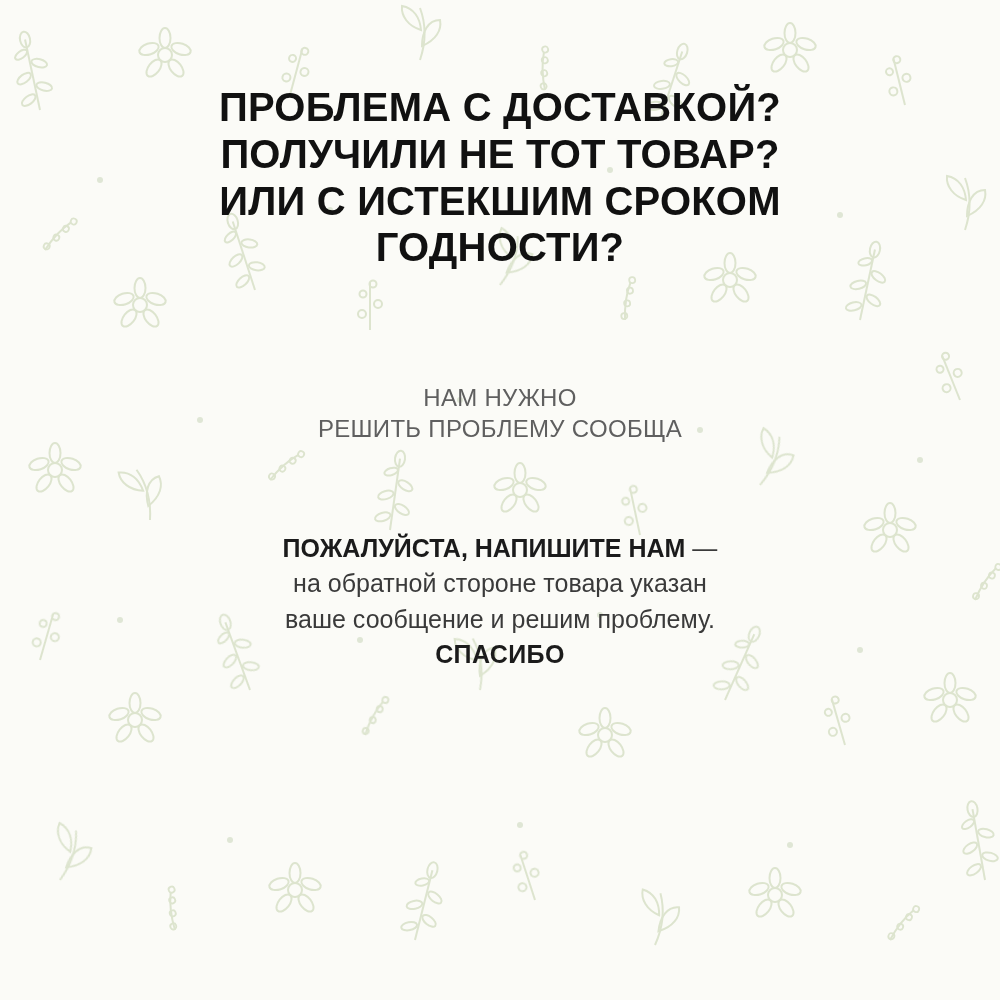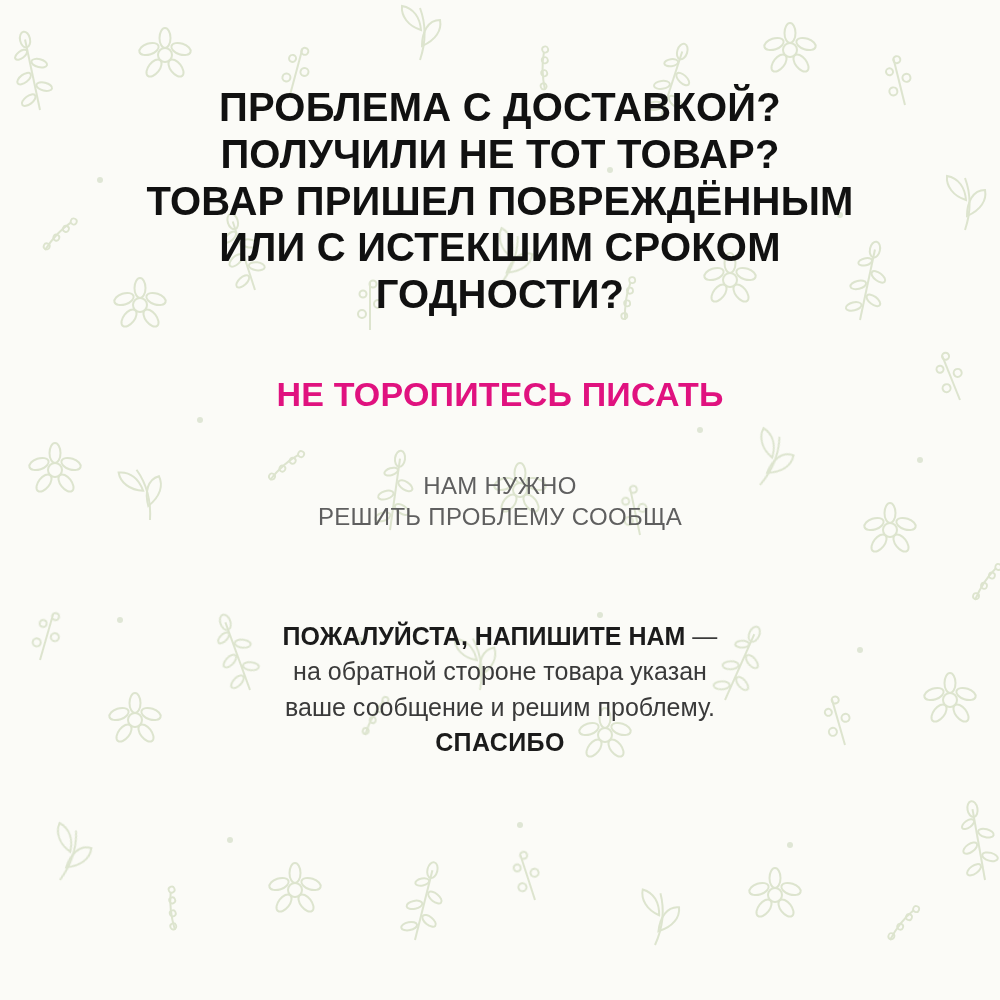--- a/index.html
+++ b/index.html
@@ -215,27 +215,25 @@
         <circle cx="790" cy="845" r="3"></circle>
       </g>
     </svg>
   </div>
 
   <div class="content">
 
     <h1 class="headline">
       <span class="br-block">ПРОБЛЕМА С ДОСТАВКОЙ?</span>
       <span class="br-block">ПОЛУЧИЛИ НЕ ТОТ ТОВАР?</span>
-      <span class="br-block">ТОВАР ПРИШЕЛ ПОВРЕЖДЁННЫМ</span>
       <span class="br-block">ИЛИ С ИСТЕКШИМ СРОКОМ</span>
       <span class="br-block">ГОДНОСТИ?</span>
     </h1>
 
     <h2 class="subhead">
-      <span class="br-block">НЕ ТОРОПИТЕСЬ ПИСАТЬ</span>
     </h2>
 
     <p class="midline">
       <span class="br-block">НАМ НУЖНО</span>
       <span class="br-block">РЕШИТЬ ПРОБЛЕМУ СООБЩА</span>
     </p>
 
     <p class="footnote">
       <span class="strong">ПОЖАЛУЙСТА, НАПИШИТЕ НАМ</span><span> —</span>
       <span class="br-block">на обратной стороне товара указан</span>

